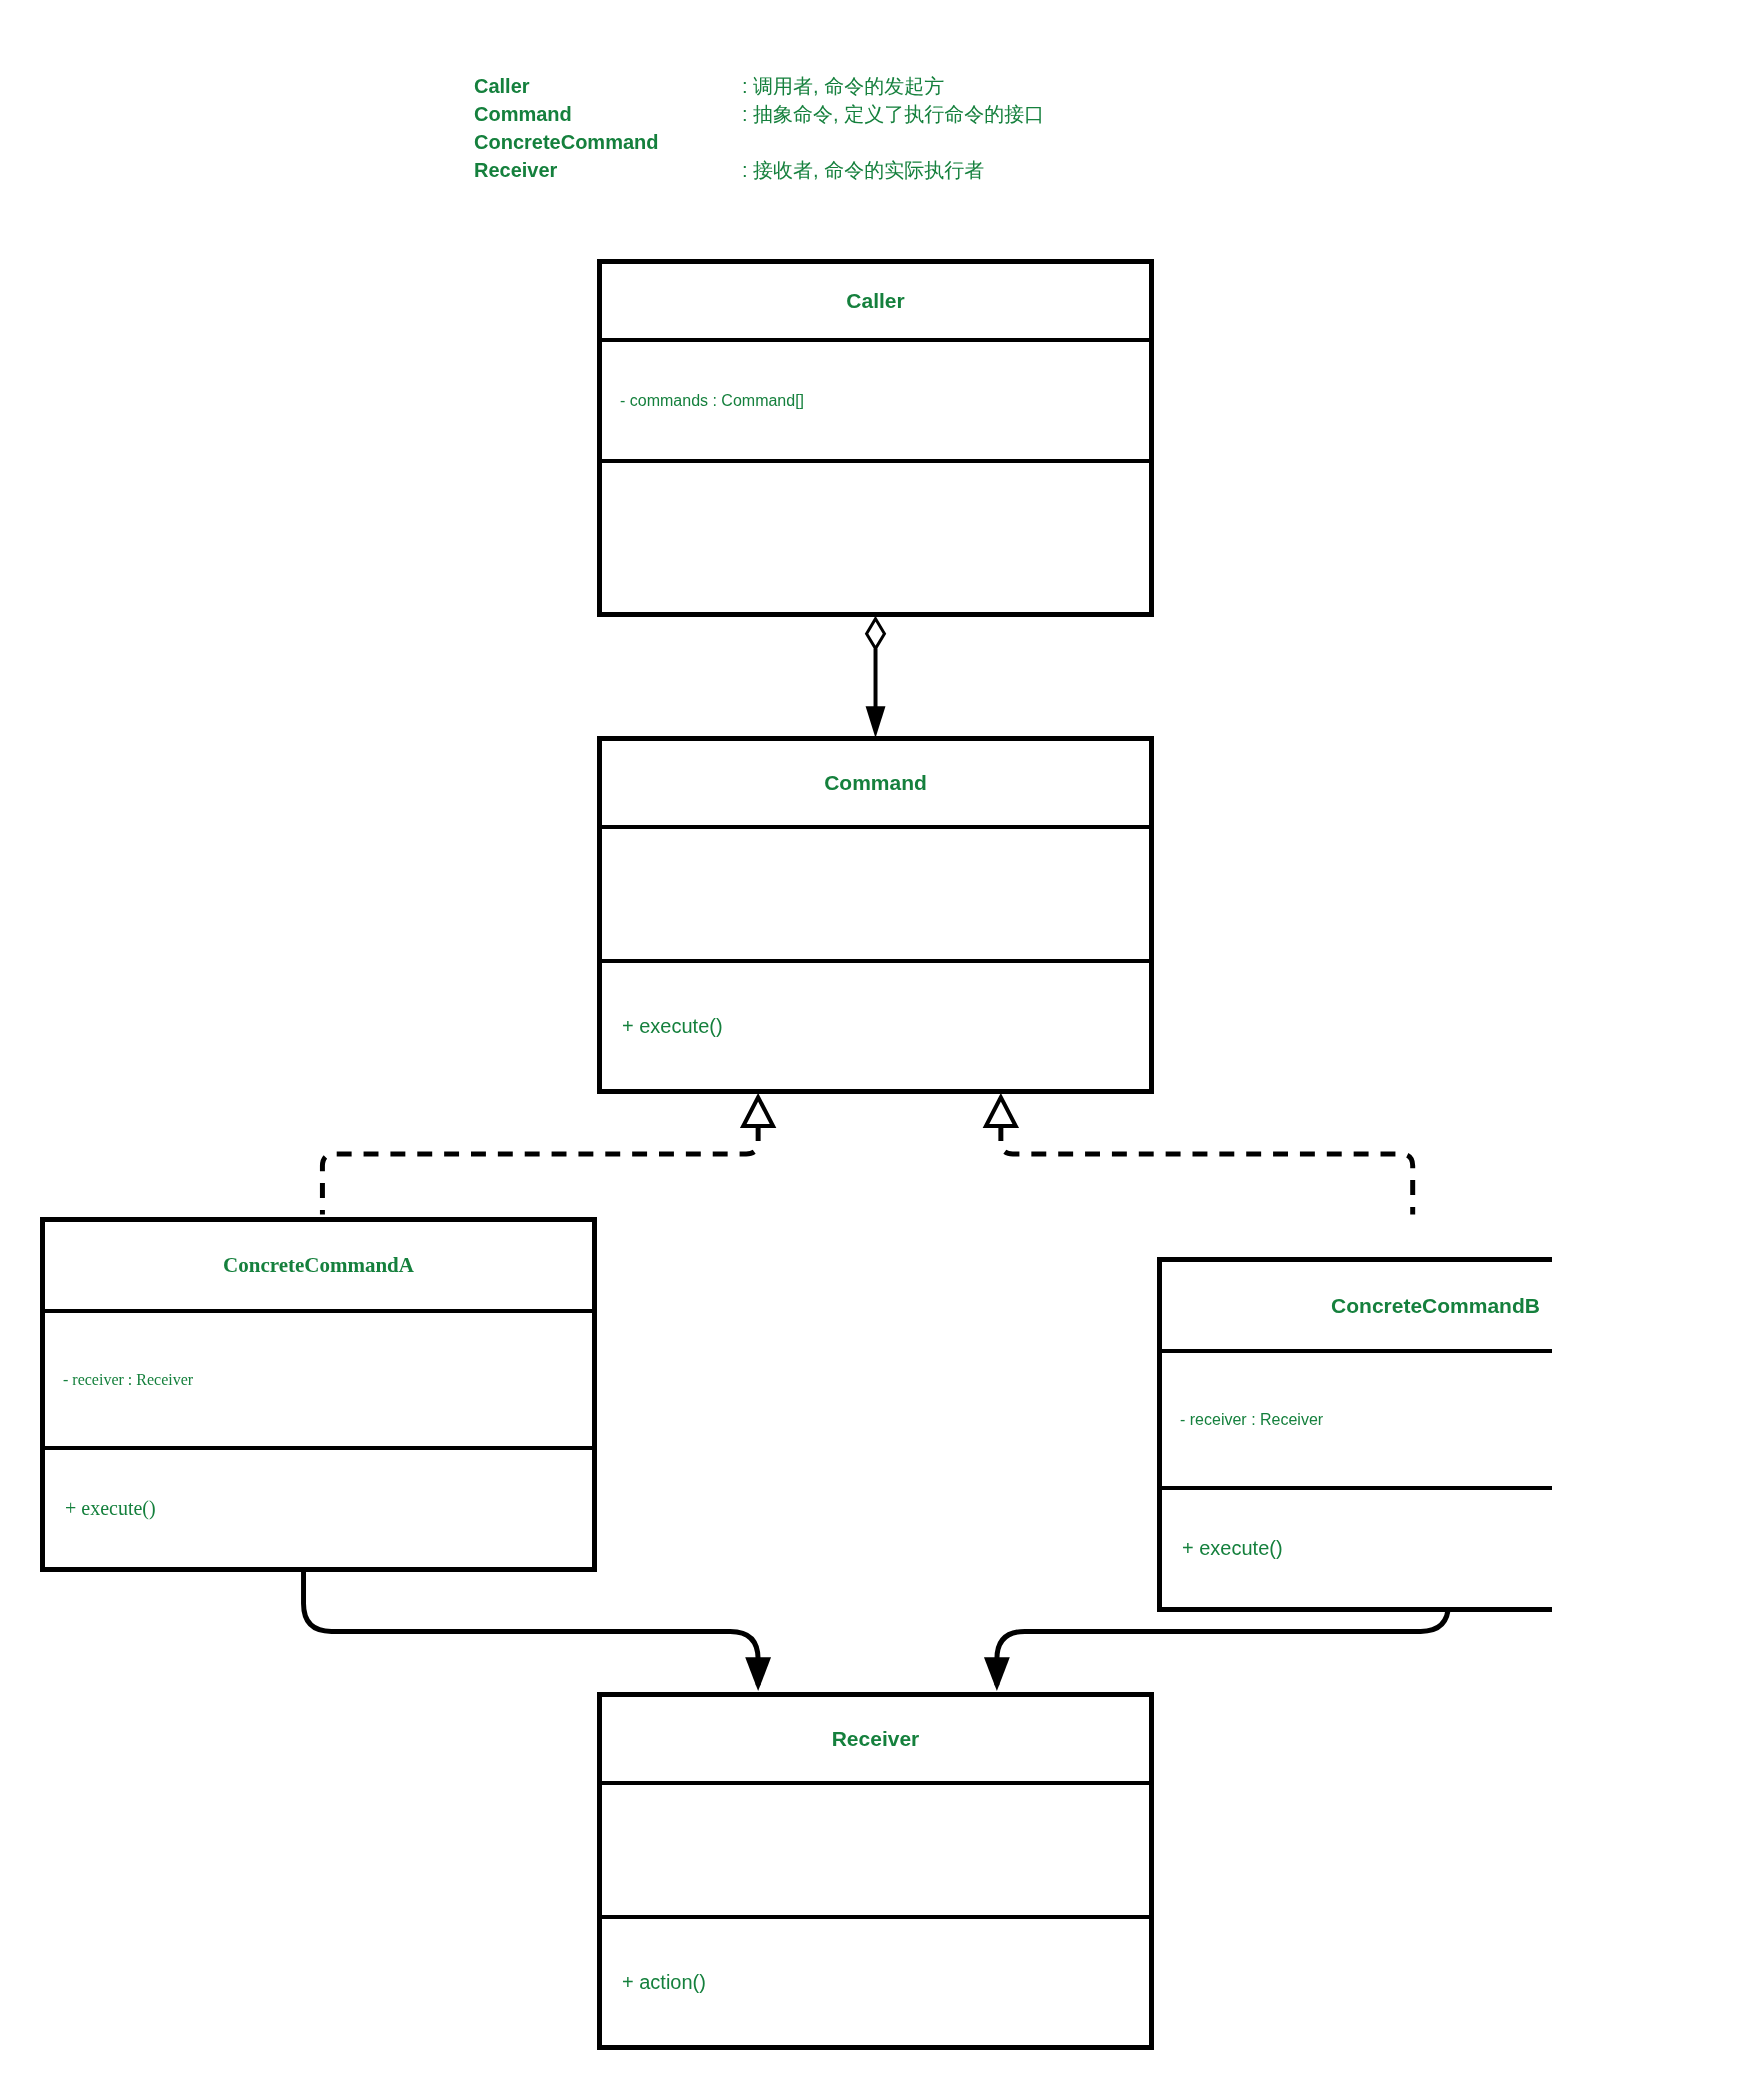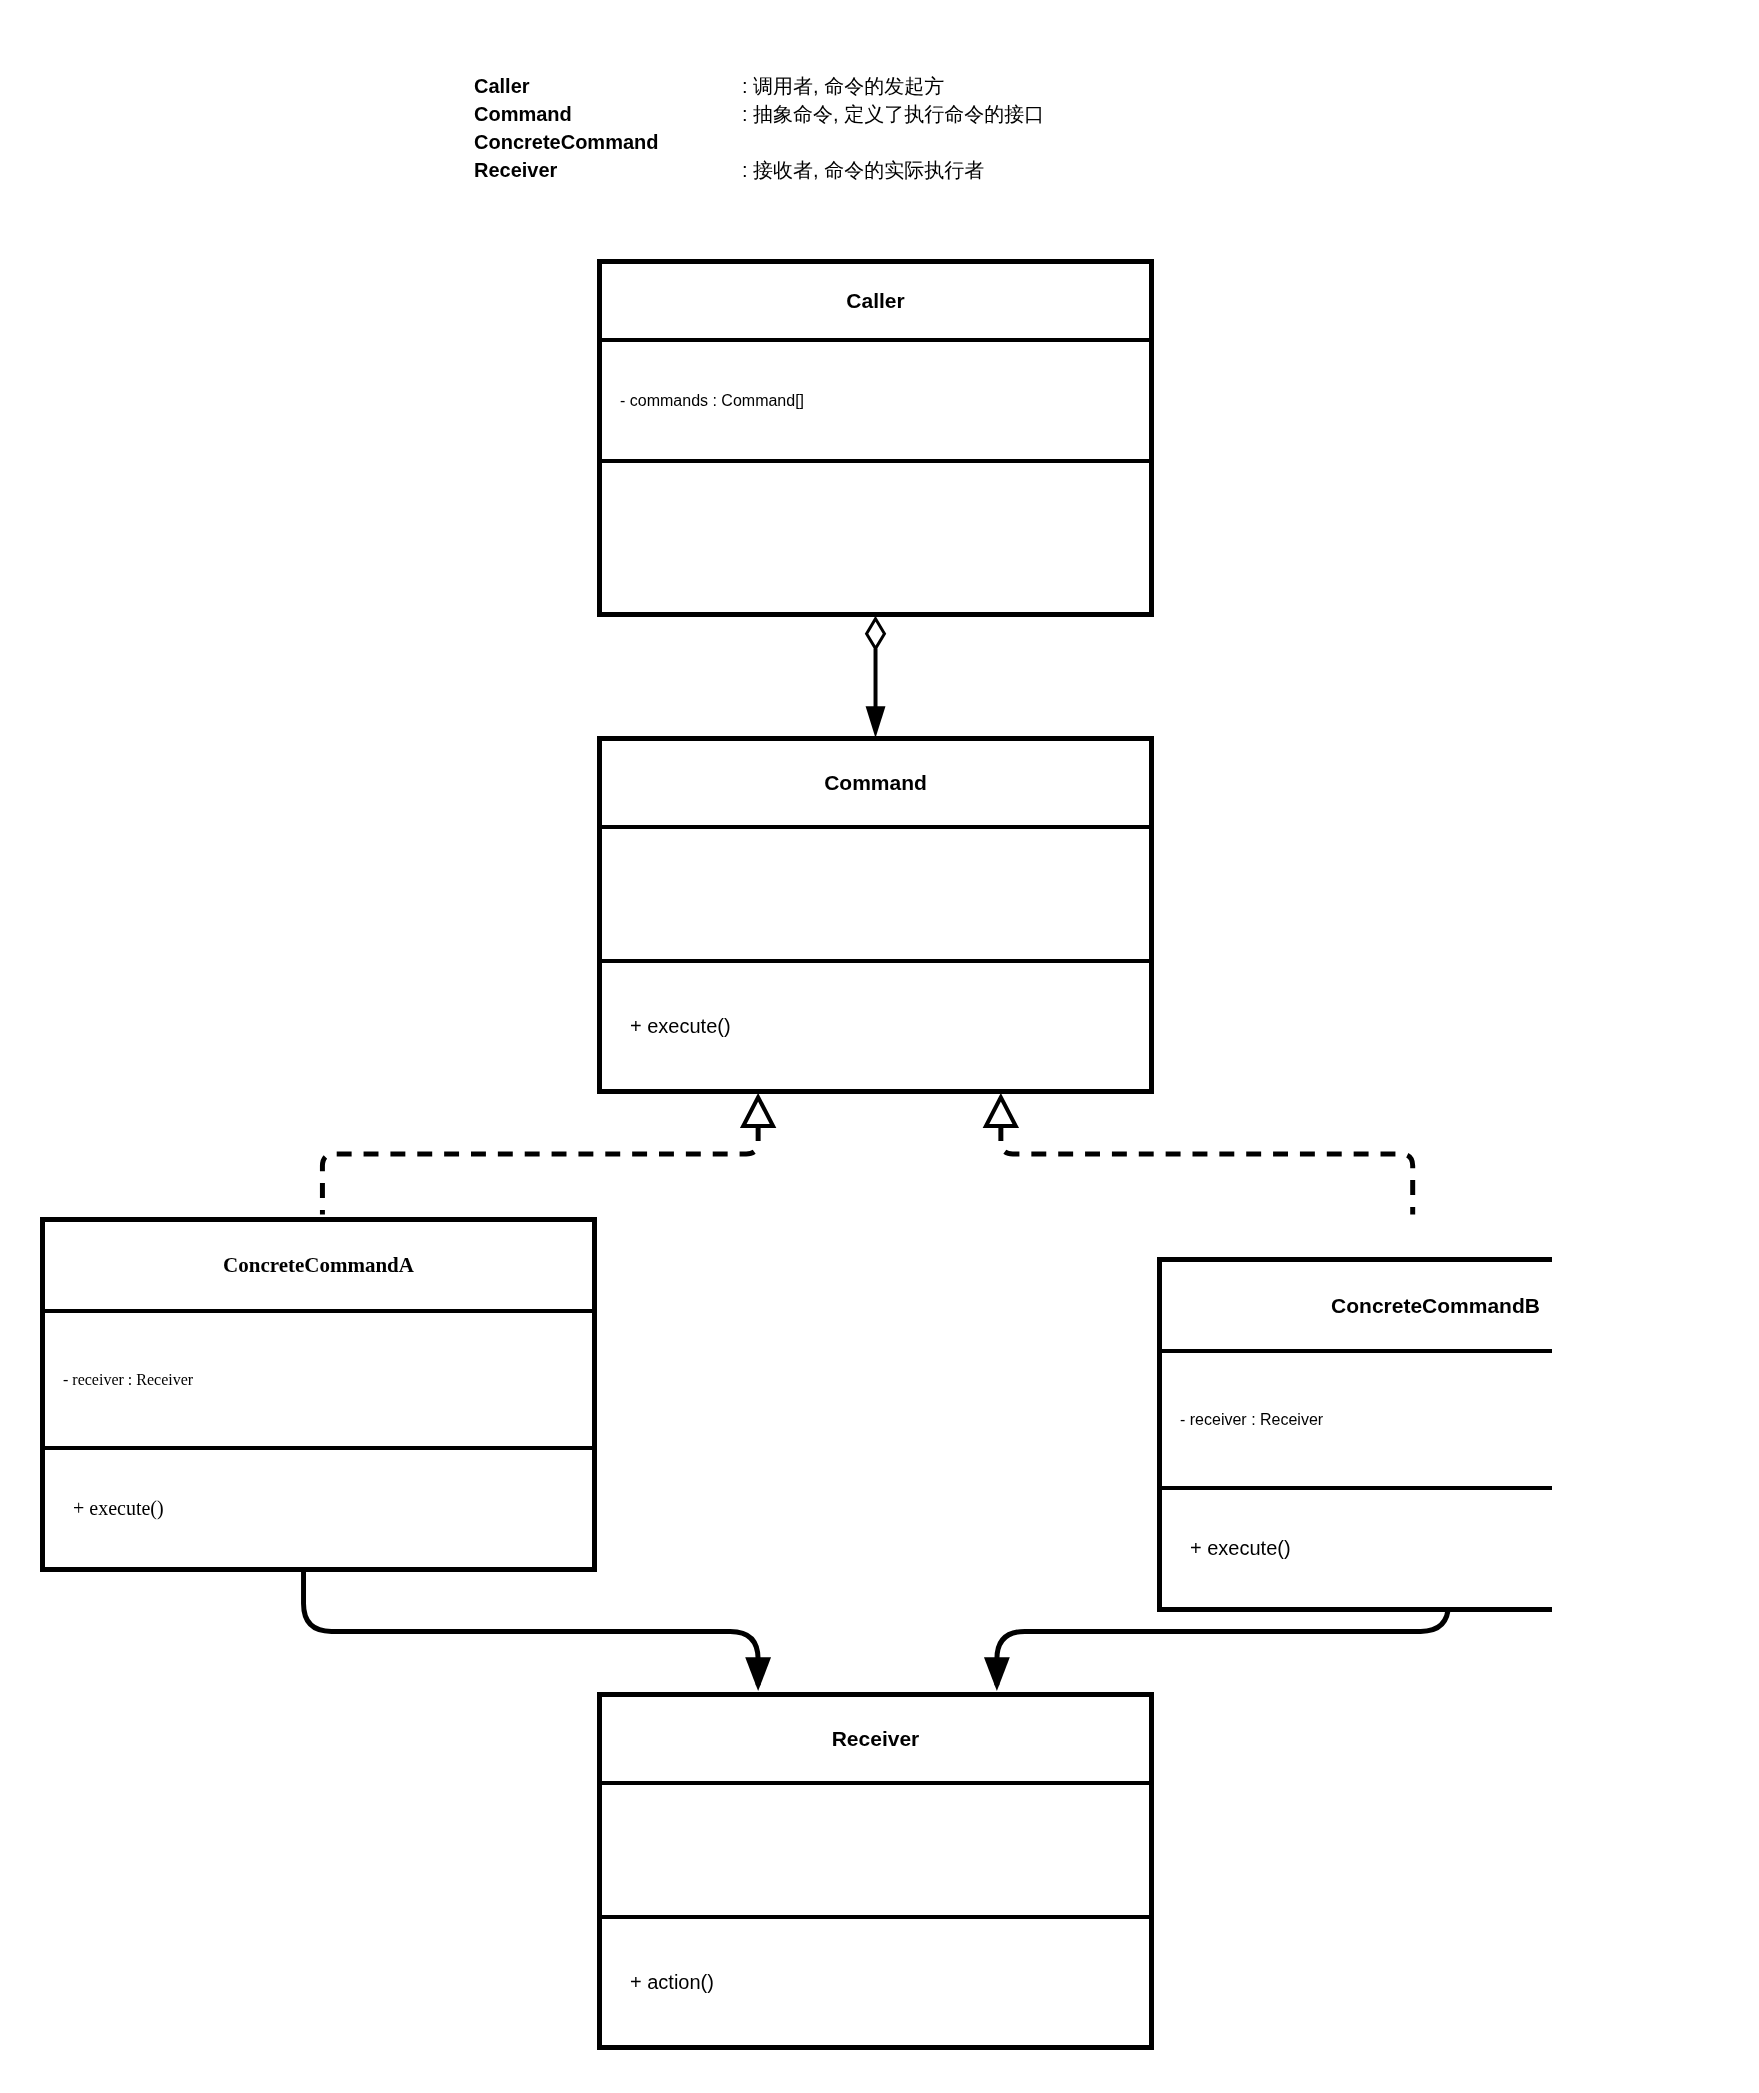--- a/index.html
+++ b/index.html
@@ -2,21 +2,21 @@
 <html><head>
 <meta charset="utf-8">
 <style>
   html, body { margin: 0; padding: 0; background: #ffffff; }
   .canvas {
     position: relative;
     width: 1552px;
     height: 2093px;
     background: #ffffff;
     font-family: "Liberation Sans", "DejaVu Sans", sans-serif;
-    color: #000000;
+    color: #15803d;
     overflow: hidden;
   }
 
   
   .legend {
     position: absolute;
     left: 474px;
     top: 72px;
     font-size: 20px;
     line-height: 28px;
@@ -52,21 +52,21 @@
     justify-content: center;
     padding-left: 18px;
     font-size: 16px;
     flex: none;
   }
   .uml-ops {
     box-sizing: border-box;
     display: flex;
     flex-direction: column;
     justify-content: center;
-    padding-left: 28px;
+    padding-left: 20px;
     font-size: 20px;
     flex: auto;
   }
 
   #box-caller   { left: 597px;  top: 259px;  width: 557px; height: 358px; }
   #box-caller .uml-title { height: 78px; }
   #box-caller .uml-attrs { height: 121px; }
 
   #box-command  { left: 597px;  top: 736px;  width: 557px; height: 358px; }
   #box-command .uml-title { height: 88px; }

